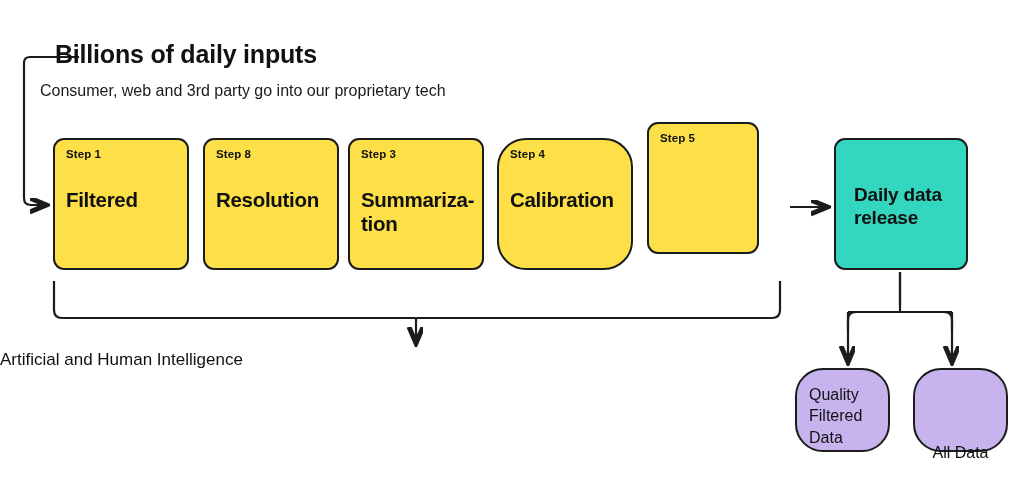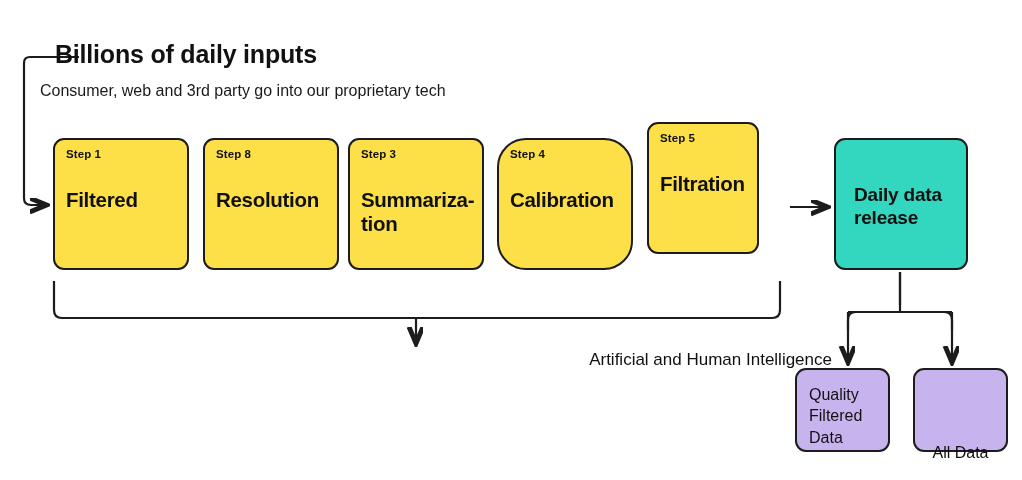--- a/index.html
+++ b/index.html
@@ -78,20 +78,21 @@
     top: 44px;
     right: 10px;
     font-size: 19px;
     font-weight: bold;
     line-height: 1.2;
     color: #101010;
     letter-spacing: -0.2px;
   }
   .output-node {
     background: #C7B4EE;
+    border-radius: 28px;
   }
   .output-label {
     position: absolute;
     left: 12px;
     top: 14px;
     right: 8px;
     font-size: 16px;
     line-height: 1.33;
     color: #111111;
   }
@@ -99,21 +100,21 @@
     left: 0; right: 0;
     top: 32px;
     text-align: center;
     margin-top: 40px;
   }
   .caption {
     position: absolute;
     left: 0;
     top: 350px;
     width: 832px;
-    text-align: right;
+    text-align: left;
     font-size: 17px;
     color: #111111;
   }
   svg.wires {
     position: absolute;
     left: 0; top: 0;
     width: 1022px;
     height: 480px;
     overflow: visible;
   }
@@ -167,21 +168,20 @@
 tion</div>
   </div>
 
   <div class="node step-node" style="left:497px; top:138px; width:136px; height:132px;border-radius:29px;">
     <div class="step-kicker">Step 4</div>
     <div class="step-title">Calibration</div>
   </div>
 
   <div class="node step-node" style="left:647px; top:122px; width:112px; height:132px;">
     <div class="step-kicker">Step 5</div>
-    <div class="step-title">Filtration</div>
   </div>
 
   <div class="node release-node" style="left:834px; top:138px; width:134px; height:132px;">
     <div class="release-title" style="white-space: pre-line;">Daily data
 release</div>
   </div>
 
   <div class="node output-node" style="left:795px; top:368px; width:95px; height:84px;">
     <div class="output-label" style="white-space: pre-line;">Quality
 Filtered

